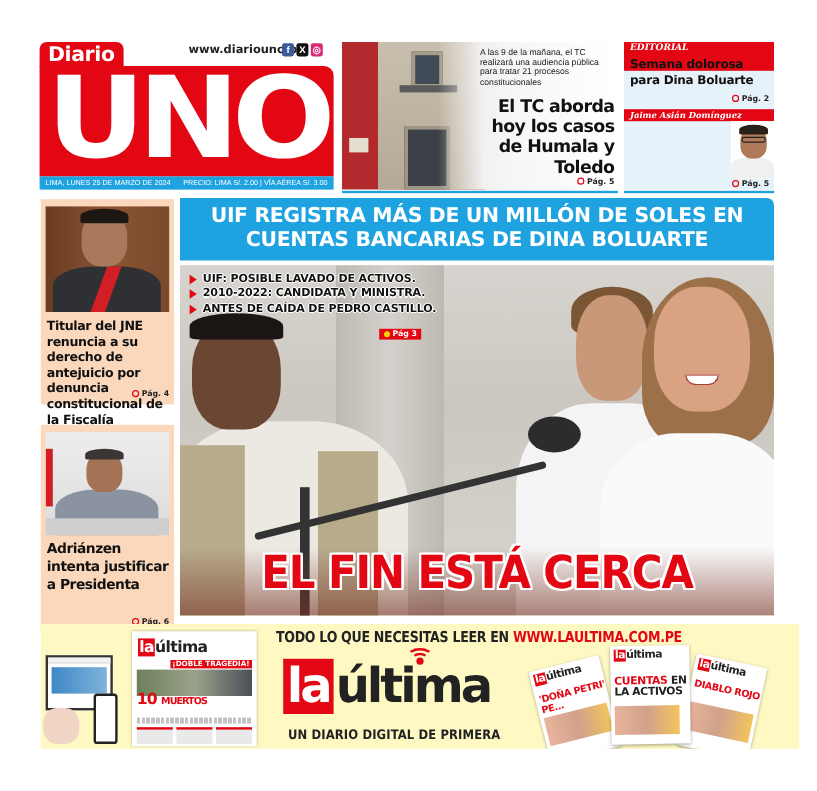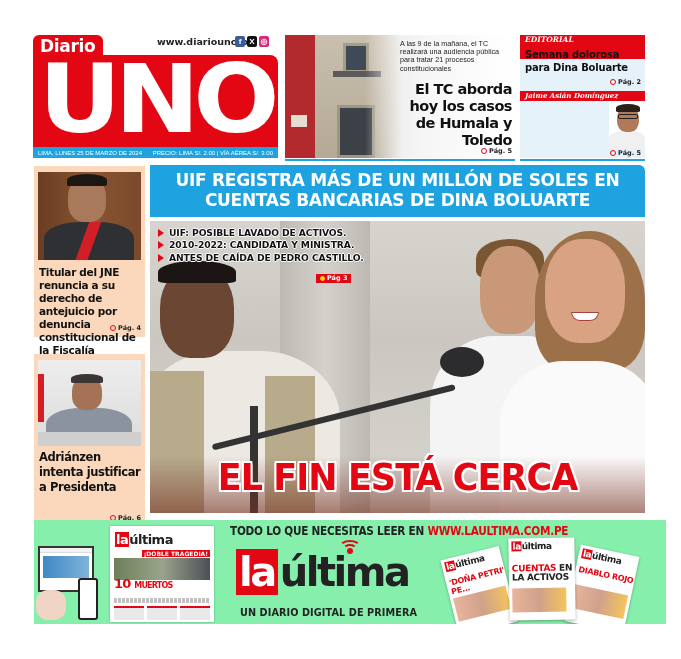--- a/index.html
+++ b/index.html
@@ -97,21 +97,21 @@
 
   .bullets { position: absolute; left: 157px; top: 227px; }
   .bullet { position: relative; padding-left: 12px; font-family: "DejaVu Sans", sans-serif; font-weight: 900; font-size: 9.2px; line-height: 12.3px; color: #111; letter-spacing: -0.1px; text-shadow: 1px 0 0 #fff, -1px 0 0 #fff, 0 1px 0 #fff, 0 -1px 0 #fff; white-space: nowrap; }
   .bullet::before { content: ""; position: absolute; left: 1px; top: 2px; border-left: 6px solid #e30613; border-top: 4px solid transparent; border-bottom: 4px solid transparent; }
   .main-pag { position: absolute; left: 316px; top: 274px; height: 9px; padding: 0 4px; background: #e30613; color: #fff; font-family: "DejaVu Sans", sans-serif; font-weight: 700; font-size: 6.5px; line-height: 9px; }
   .main-pag .pag-dot { border-color: #ffd200; background: #ffd200; width: 5px; height: 5px; }
 
   .main-title { position: absolute; left: 150px; top: 449px; width: 495px; text-align: center; font-family: "DejaVu Sans", sans-serif; font-weight: 900; font-size: 38px; line-height: 56px; color: #e30613; letter-spacing: -1px; transform: scaleX(0.92); text-shadow: 2px 0 0 #fff, -2px 0 0 #fff, 0 2px 0 #fff, 0 -2px 0 #fff, 2px 2px 0 #fff, -2px -2px 0 #fff, 2px -2px 0 #fff, -2px 2px 0 #fff; }
 
   
-  .ad { position: absolute; left: 34px; top: 520px; width: 632px; height: 104px; background: #86efac; overflow: hidden; }
+  .ad { position: absolute; left: 34px; top: 520px; width: 632px; height: 104px; background: #fef9c3; overflow: hidden; }
   .ad-devices { position: absolute; left: 0; top: 0; width: 66px; height: 104px; }
   .ad-laptop { position: absolute; left: 4px; top: 26px; width: 56px; height: 46px; background: #fff; border: 2px solid #333; }
   .ad-laptop .lbar { height: 5px; background: #f2f2f2; border-bottom: 1px solid #ddd; }
   .ad-laptop .limg { margin: 3px; height: 22px; background: linear-gradient(90deg, #3f88c5, #7fb3d9); }
   .ad-phone { position: absolute; left: 44px; top: 58px; width: 20px; height: 42px; background: #fff; border: 2px solid #222; border-radius: 3px; }
   .ad-hand { position: absolute; left: 2px; top: 70px; width: 30px; height: 30px; background: #f1d5c4; border-radius: 40%; }
   .ad-paper { position: absolute; left: 76px; top: 6px; width: 104px; height: 96px; background: #fff; box-shadow: 0 0 2px rgba(0,0,0,0.3); }
   .mini-logo { position: absolute; font-family: "DejaVu Sans", sans-serif; font-weight: 900; color: #222; }
   .mini-logo .la { background: #e30613; color: #fff; padding: 0 1px; }
   .ad-paper .mini-logo { left: 5px; top: 6px; font-size: 13px; letter-spacing: -0.5px; }

